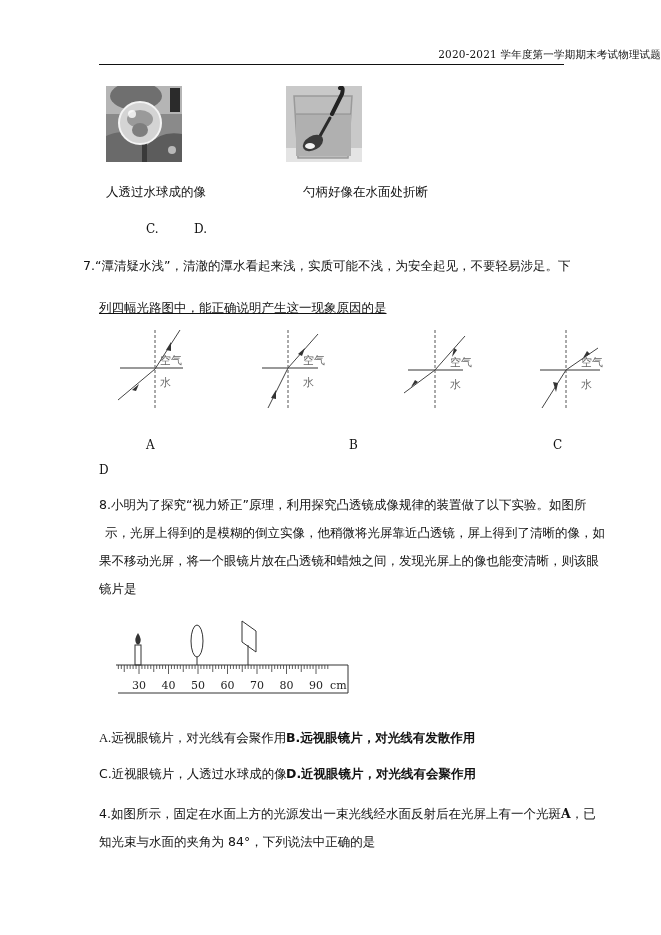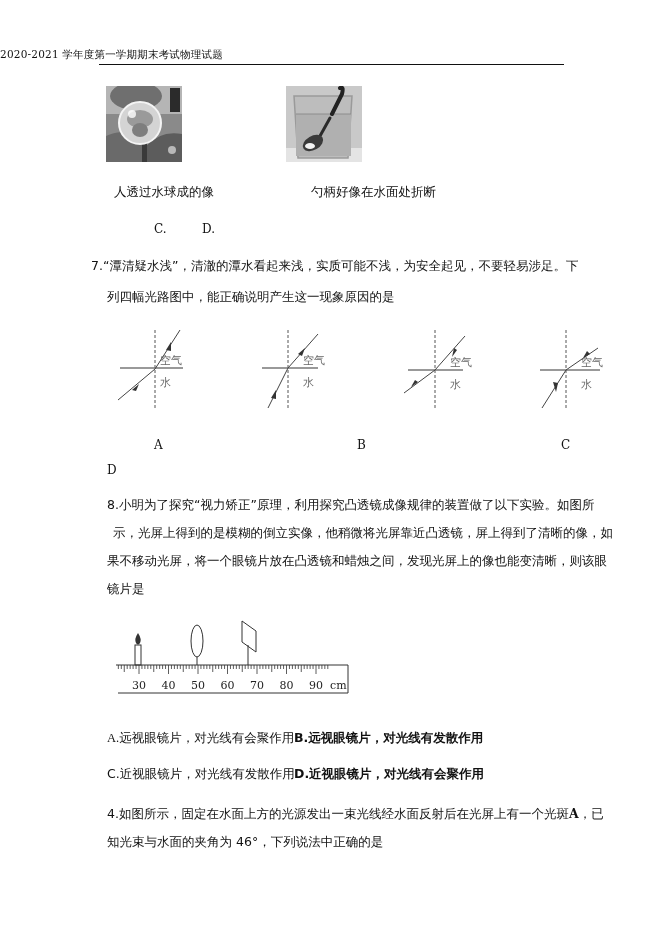--- a/index.html
+++ b/index.html
@@ -1,21 +1,21 @@
 <!DOCTYPE html>
 <html><head>
   <meta charset="utf-8">
   <style>
     html, body { margin: 0; padding: 0; background: #ffffff; }
     body { width: 661px; height: 935px; position: relative; overflow: hidden;
       font-family: "DejaVu Serif", "Liberation Serif", serif; color: #111; }
     .abs { position: absolute; }
-    .header-title { left: 0; width: 661px; top: 48px; text-align: left; font-size: 10.5px; letter-spacing: 0.2px; }
+    .header-title { left: 0; width: 661px; top: 48px; text-align: right; font-size: 10.5px; letter-spacing: 0.2px; }
     .header-rule { left: 99px; top: 64px; width: 465px; height: 1px; background: #111; }
-    .txt { font-size: 12.5px; line-height: 28px; white-space: nowrap; font-family: "DejaVu Sans", "Liberation Sans", sans-serif; margin-left: 8px; }
+    .txt { font-size: 12.5px; line-height: 28px; white-space: nowrap; font-family: "DejaVu Sans", "Liberation Sans", sans-serif; }
     .photo { width: 76px; height: 76px; }
     .label-small { font-size: 12px; font-family: "DejaVu Serif", "Liberation Serif", serif; }
     svg text { font-family: "DejaVu Sans", "Liberation Sans", sans-serif; }
   </style>
 </head>
 <body>
 
 <div class="abs header-title">2020-2021 学年度第一学期期末考试物理试题</div>
 <div class="abs header-rule"></div>
 
@@ -49,21 +49,21 @@
   </svg>
 </div>
 
 <div class="abs txt" style="left:106px; top:178px;">人透过水球成的像</div>
 <div class="abs txt" style="left:303px; top:178px;">勺柄好像在水面处折断</div>
 
 <div class="abs txt label-small" style="left:146px; top:215px;">C.</div>
 <div class="abs txt label-small" style="left:194px; top:215px;">D.</div>
 
 <div class="abs txt" style="left:83px; top:252px;">7.“潭清疑水浅”，清澈的潭水看起来浅，实质可能不浅，为安全起见，不要轻易涉足。下</div>
-<div class="abs txt" style="left:99px; top:283px;">列四幅光路图中，能正确说明产生这一现象原因的是</div>
+<div class="abs txt" style="left:99px; top:294px;text-decoration:underline;">列四幅光路图中，能正确说明产生这一现象原因的是</div>
 
 <svg class="abs" style="left:0; top:320px;" width="661" height="100">
   <defs>
     <marker id="arr" viewBox="0 0 10 10" refX="5" refY="5" markerWidth="6" markerHeight="6" orient="auto">
       <path d="M0 1 L10 5 L0 9 Z" fill="#333"></path>
     </marker>
   </defs>
 
   <g>
     <line x1="155" y1="10" x2="155" y2="88" stroke="#555" stroke-width="1" stroke-dasharray="3,2"></line>
@@ -221,19 +221,19 @@
       <text x="117.5" y="74" text-anchor="middle" font-size="11" fill="#222" style="font-family:'DejaVu Serif','Liberation Serif',serif;">60</text>
       <text x="147" y="74" text-anchor="middle" font-size="11" fill="#222" style="font-family:'DejaVu Serif','Liberation Serif',serif;">70</text>
       <text x="176.5" y="74" text-anchor="middle" font-size="11" fill="#222" style="font-family:'DejaVu Serif','Liberation Serif',serif;">80</text>
       <text x="206" y="74" text-anchor="middle" font-size="11" fill="#222" style="font-family:'DejaVu Serif','Liberation Serif',serif;">90</text>
     </g>
   <text id="ruler-unit" x="220" y="74" font-size="11" fill="#222" style="font-family:'DejaVu Serif','Liberation Serif',serif;">cm</text>
 </svg>
 
 <div class="abs txt" style="left:99px; top:724px;font-family:Liberation Serif, serif;">A.远视眼镜片，对光线有会聚作用</div>
 <div class="abs txt" style="left:286px; top:724px;font-weight:bold;">B.远视眼镜片，对光线有发散作用</div>
-<div class="abs txt" style="left:99px; top:760px;">C.近视眼镜片，对光线有发散作用</div>
+<div class="abs txt" style="left:99px; top:760px;">C.近视眼镜片，人透过水球成的像</div>
 <div class="abs txt" style="left:286px; top:760px;font-weight:bold;">D.近视眼镜片，对光线有会聚作用</div>
 
 <div class="abs txt" style="left:99px; top:800px;">
   <span>4.如图所示，固定在水面上方的光源发出一束光线经水面反射后在光屏上有一个光斑</span><b style="font-family:'DejaVu Serif','Liberation Serif',serif;">A</b><span>，已</span>
 </div>
-<div class="abs txt" style="left:99px; top:828px;">知光束与水面的夹角为 46°，下列说法中正确的是</div>
+<div class="abs txt" style="left:99px; top:828px;">知光束与水面的夹角为 84°，下列说法中正确的是</div>
 
 </body></html>

